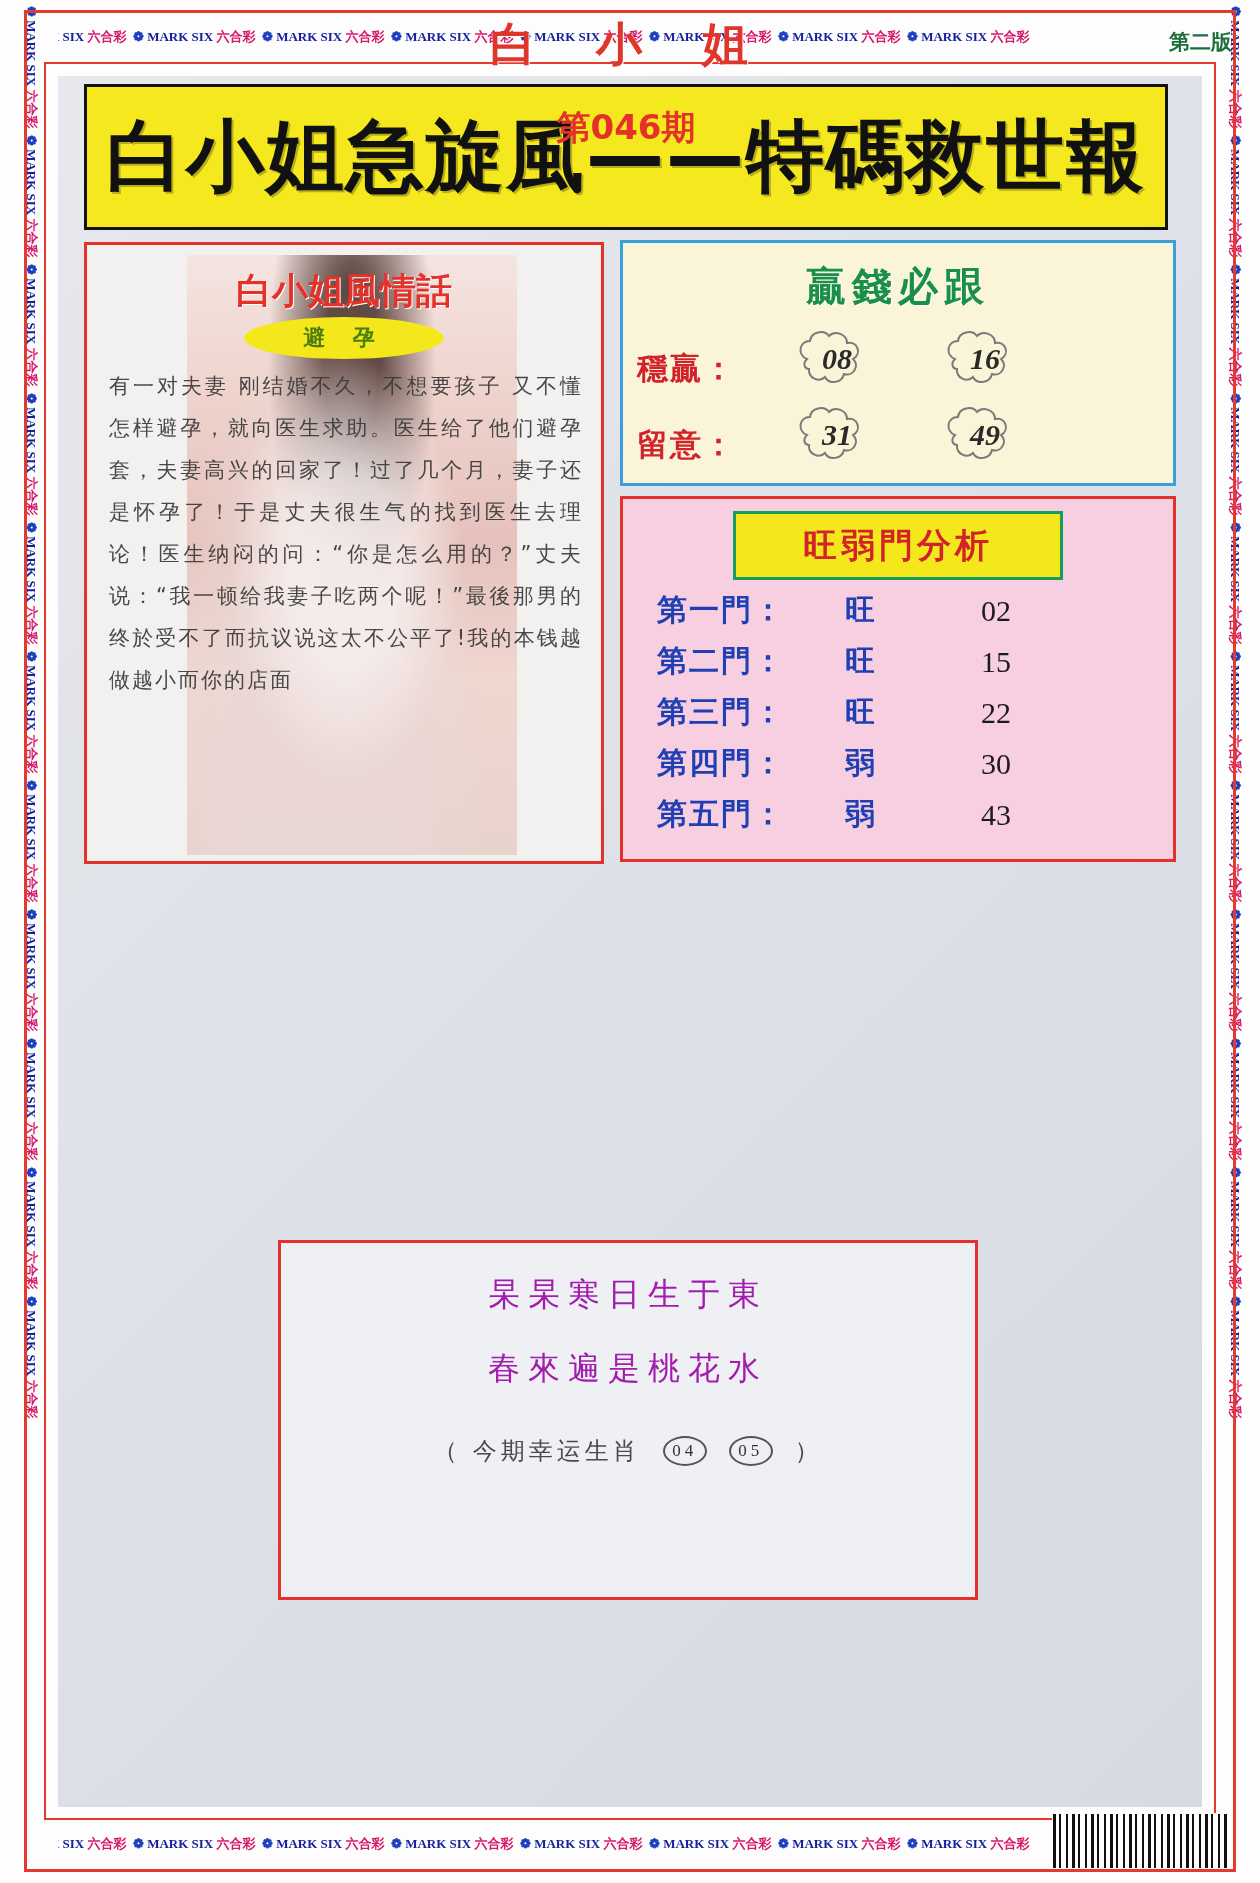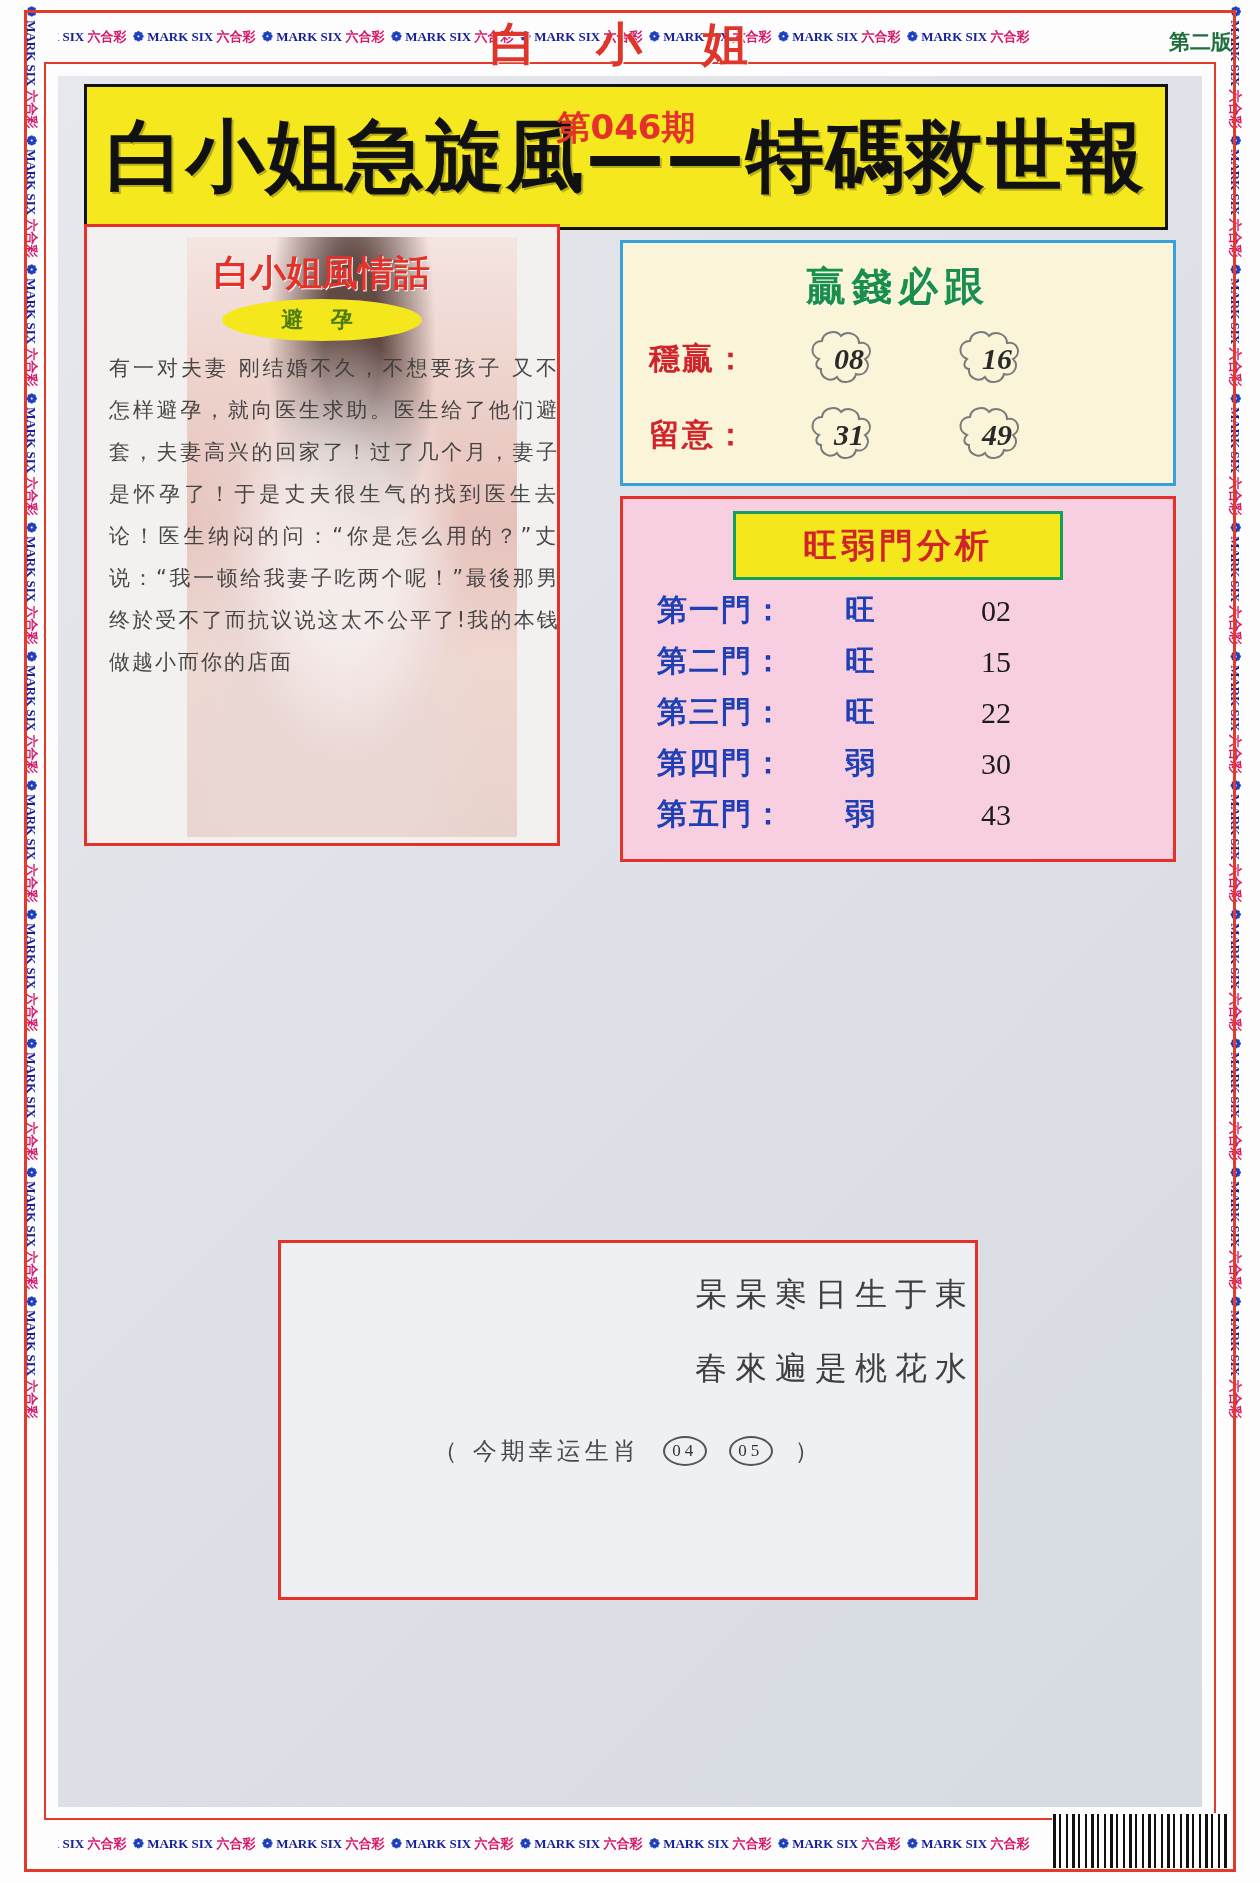--- a/index.html
+++ b/index.html
@@ -95,21 +95,21 @@
   }
   .issue{
     position:absolute;left:50%;top:18px;transform:translateX(-50%);
     color:#e4322a;font-weight:bold;font-size:34px;
     font-family:"DejaVu Sans",sans-serif;
     z-index:4;
   }
 
   
   .article{
-    position:absolute;left:84px;top:224px;width:476px;height:622px;
+    position:absolute;left:84px;top:242px;width:520px;height:622px;
     border:3px solid #e4322a;
     background:#f2f1ef;
     box-sizing:border-box;
     overflow:hidden;
   }
   .photo{
     position:absolute;left:100px;top:10px;width:330px;height:600px;
     background:
       radial-gradient(ellipse at 50% 18%, rgba(60,30,25,.85) 0 12%, rgba(255,255,255,0) 36%),
       linear-gradient(180deg,#f7e4df 0%,#f0cfc8 25%,#e9bdb6 48%,#f2d4cd 70%,#ead0c9 100%);
@@ -155,21 +155,21 @@
     box-sizing:border-box;
   }
   .winbox .wtitle{
     text-align:center;margin-top:16px;
     font-size:40px;font-weight:bold;color:#1a8f4a;
     font-family:"DejaVu Sans",sans-serif;
     letter-spacing:6px;
     text-shadow:1px 1px 0 #fff;
   }
   .wrow{
-    display:flex;align-items:center;margin-top:14px;padding-left:26px;
+    display:flex;align-items:flex-end;margin-top:14px;padding-left:14px;
   }
   .wlabel{
     font-size:31px;font-weight:bold;color:#d2232a;
     font-family:"DejaVu Sans",sans-serif;letter-spacing:2px;width:150px;
   }
   .flower-num{
     position:relative;width:100px;height:62px;margin-right:48px;
     display:flex;align-items:center;justify-content:center;
   }
   .flower-num svg{position:absolute;left:0;top:0;}
@@ -216,22 +216,22 @@
     border:3px solid #e4322a;background:#eef0f3;box-sizing:border-box;
   }
   .riddle .r1{
     margin-top:48px;text-align:center;
     font-size:30px;font-weight:bold;
     font-family:"DejaVu Sans",sans-serif;
   }
   .r1 .blue{color:#1f3fb5;letter-spacing:1px;}
   .r1 .green{color:#1a8f4a;letter-spacing:1px;}
   .riddle .line{
-    margin-top:30px;text-align:right;
-    font-size:32px;color:#404040;letter-spacing:8px;
+    margin-top:30px;text-align:center;
+    font-size:32px;color:#a21caf;letter-spacing:8px;
     font-family:"DejaVu Sans",sans-serif;
   }
   .riddle .zodiac{
     margin-top:44px;text-align:center;
     font-size:24px;color:#4a4a4a;letter-spacing:4px;
     font-family:"DejaVu Sans",sans-serif;
     display:flex;align-items:center;justify-content:center;gap:22px;
   }
   .zbubble{
     display:inline-flex;align-items:center;justify-content:center;

